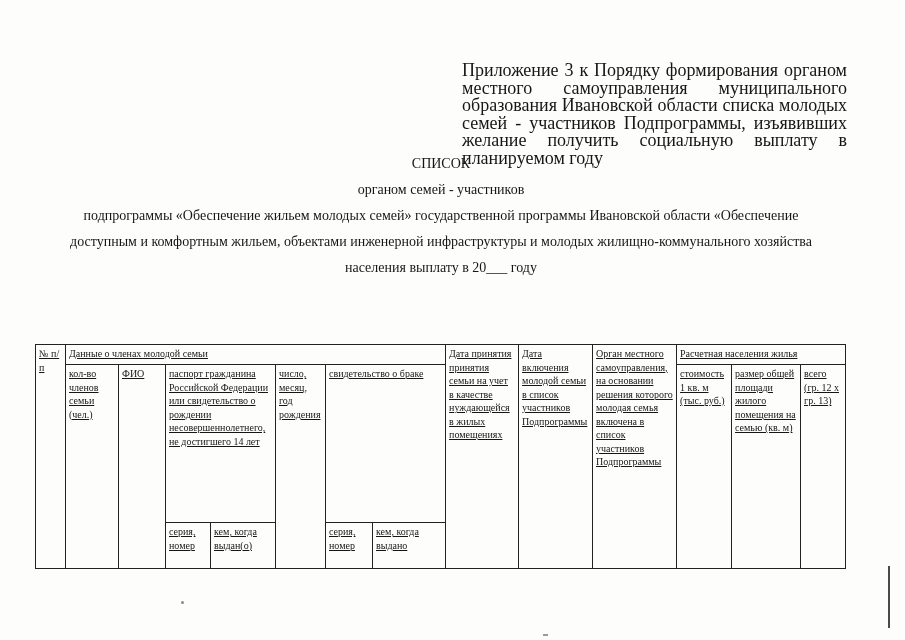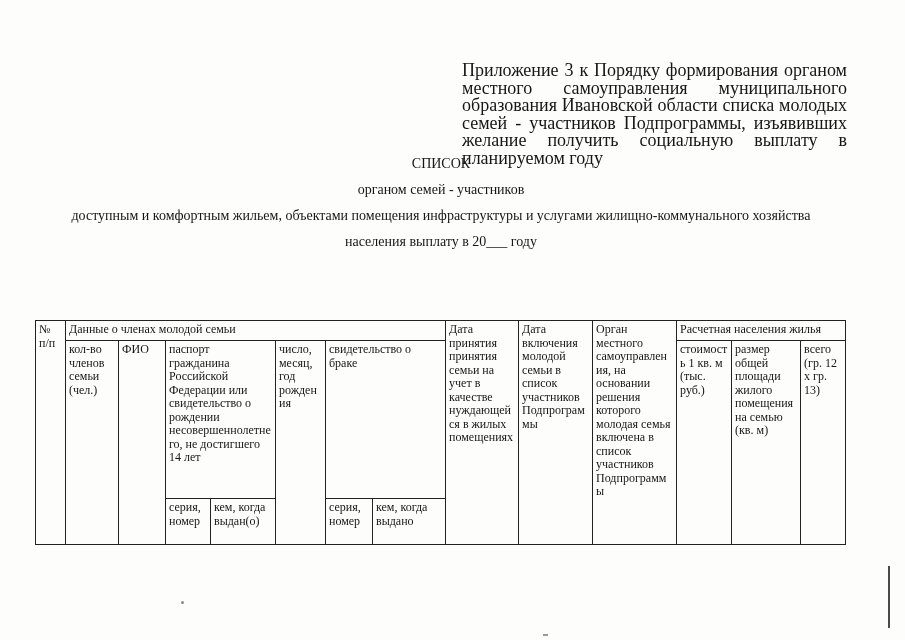--- a/index.html
+++ b/index.html
@@ -27,25 +27,26 @@
   .titles {
     position: absolute;
     left: 35px; top: 151px;
     width: 812px;
     text-align: center;
     font-size: 14px;
   }
   .titles .t-line { line-height: 26px; white-space: nowrap; }
   table.main-table {
     position: absolute;
-    left: 35px; top: 320px;
+    left: 35px; top: 344px;
     width: 810px;
     border-collapse: collapse;
     table-layout: fixed;
-    font-size: 12px;
+    font-size: 10px;
+    text-decoration: underline;
   }
   table.main-table td {
     border: 1px solid #222;
     vertical-align: top;
     text-align: left;
     padding: 2px 3px;
     line-height: 13.5px;
     overflow-wrap: break-word;
     word-break: break-word;
   }
@@ -75,21 +76,22 @@
 </head>
 <body>
 
 <div class="page">
 
   <div class="appendix">Приложение 3 к Порядку формирования органом местного самоуправления муниципального образования Ивановской области списка молодых семей - участников Подпрограммы, изъявивших желание получить социальную выплату в планируемом году</div>
 
   <div class="titles">
     <div class="t-line">СПИСОК</div>
     <div class="t-line">органом семей - участников</div>
-    <div class="t-line">доступным и комфортным жильем, объектами помещения инфраструктуры и услугами жилищно-коммунального хозяйства</div>
+    <div class="t-line">подпрограммы «Обеспечение жильем молодых семей» государственной программы Ивановской области «Обеспечение</div>
+    <div class="t-line">доступным и комфортным жильем, объектами инженерной инфраструктуры и молодых жилищно-коммунального хозяйства</div>
     <div class="t-line">населения выплату в 20___ году</div>
   </div>
 
   <table class="main-table">
     <colgroup>
       <col style="width:30px">
       <col style="width:53px">
       <col style="width:47px">
       <col style="width:45px">
       <col style="width:65px">

